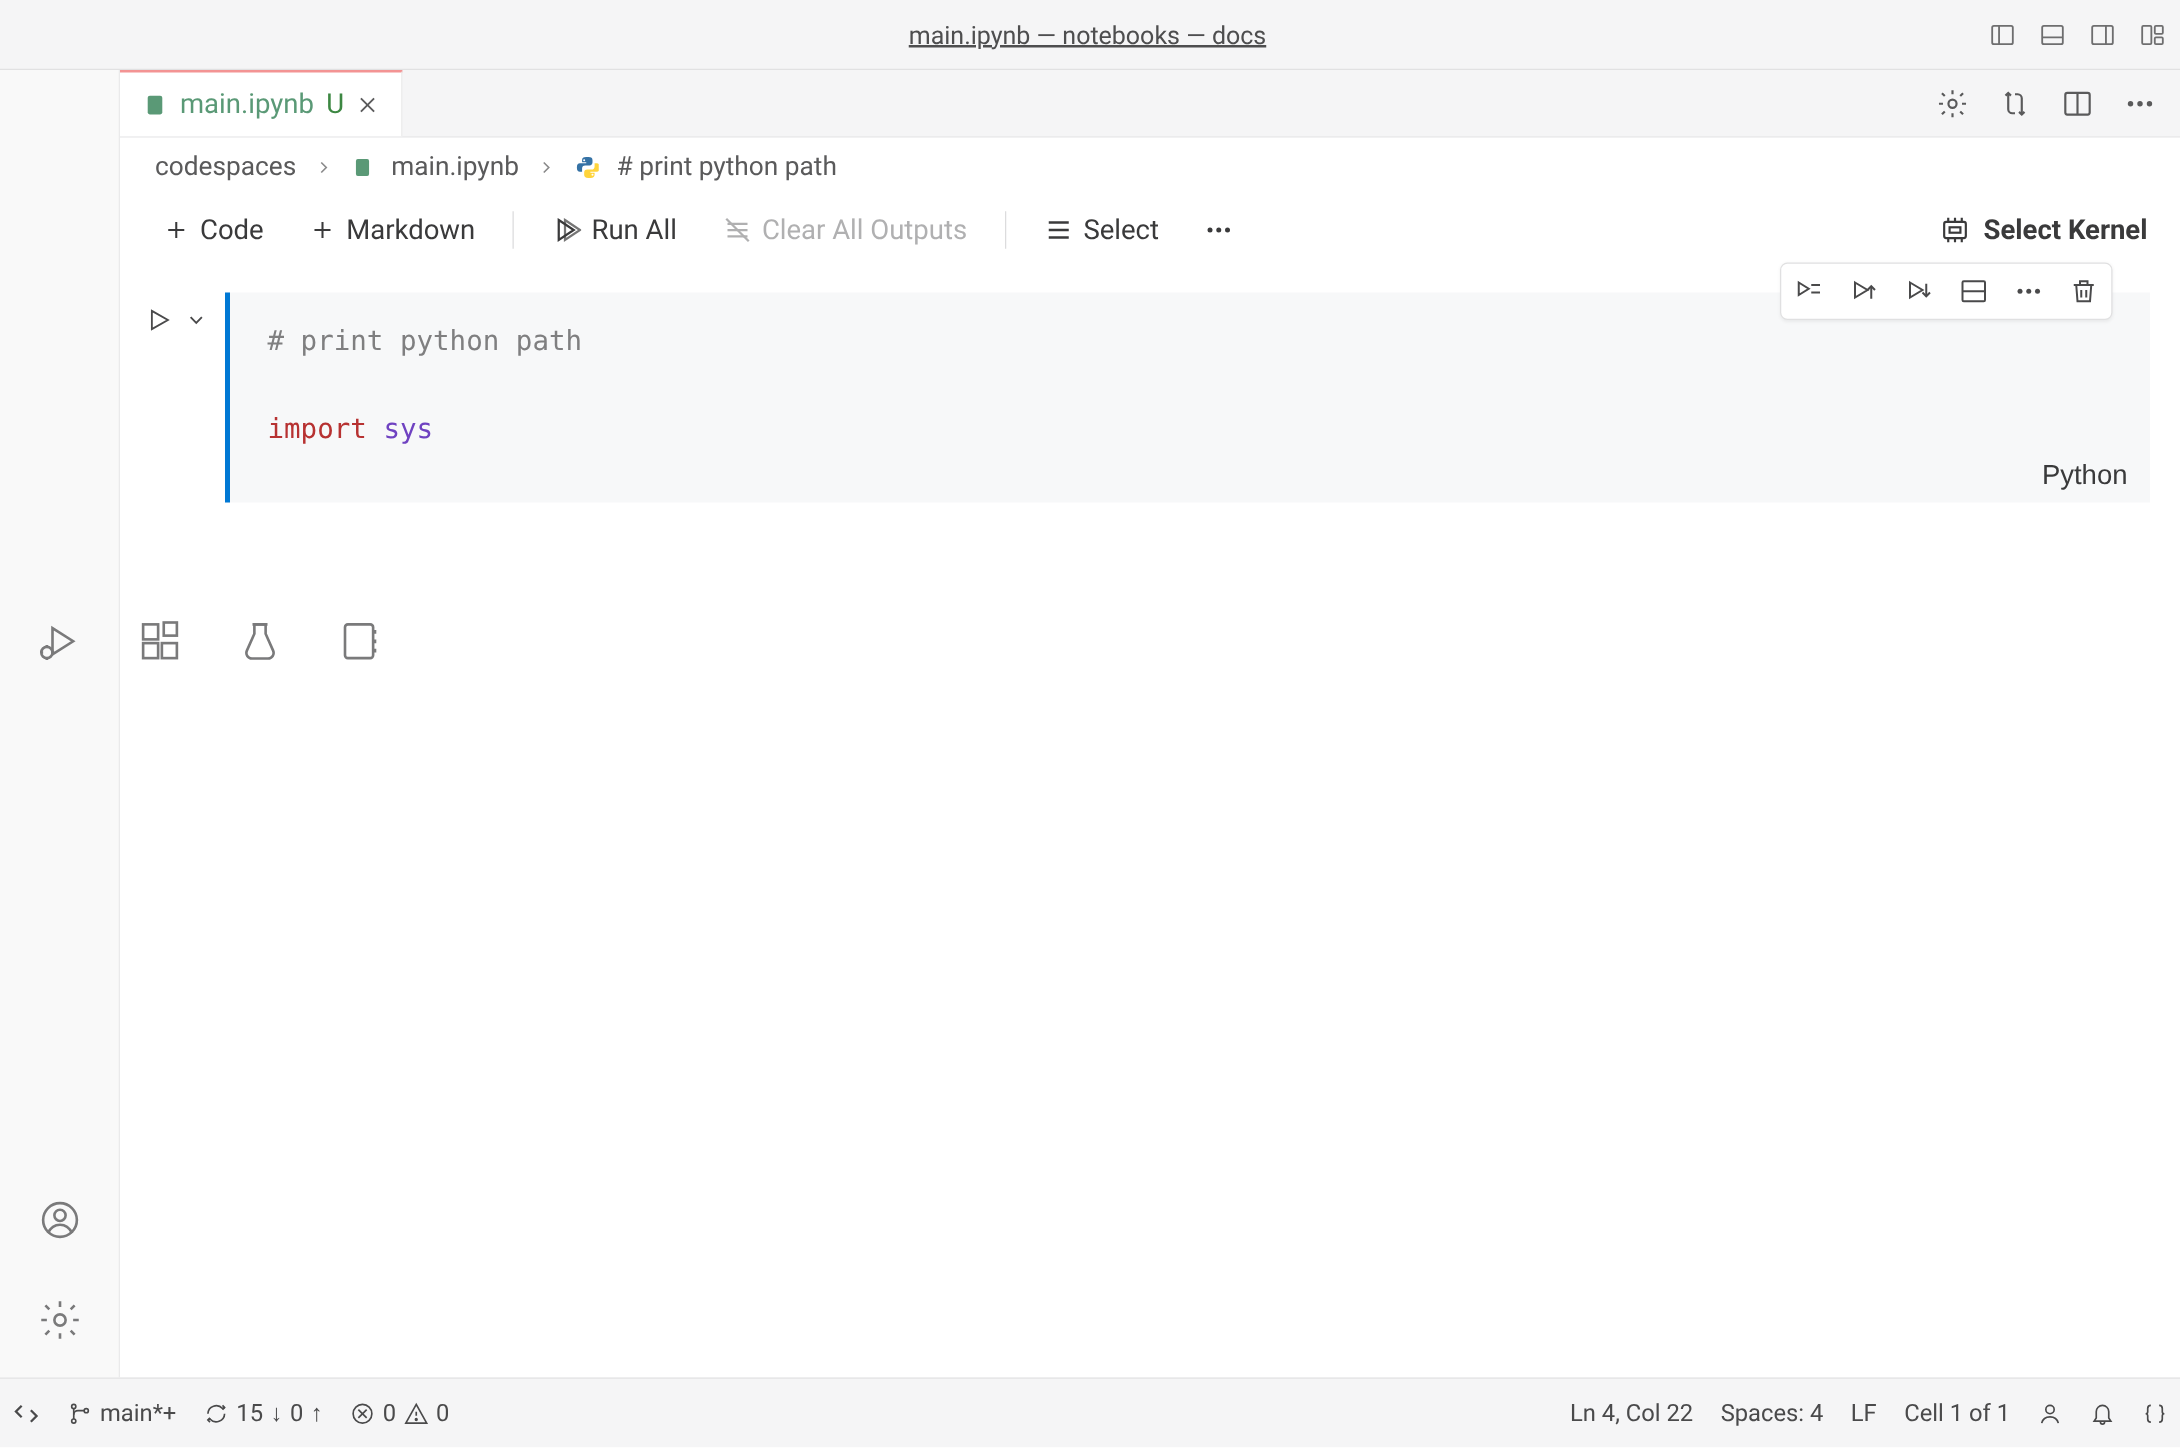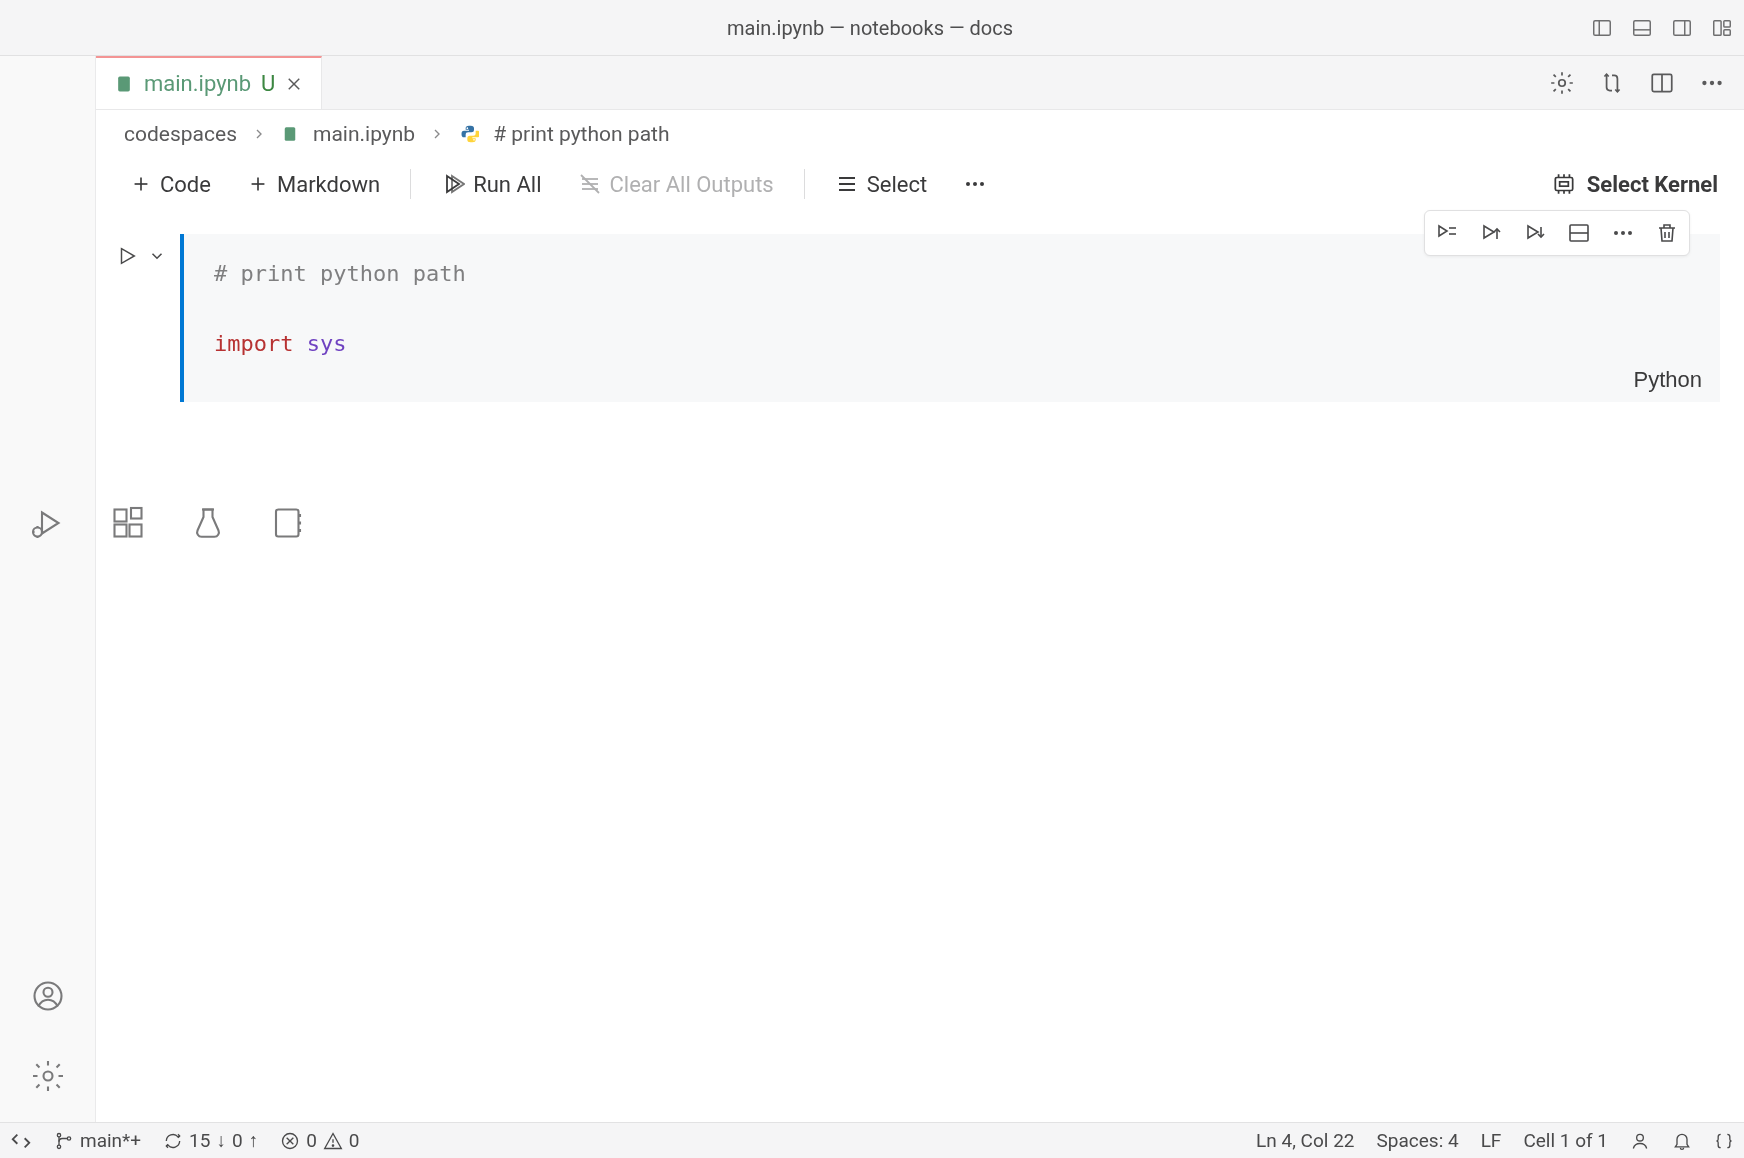--- a/index.html
+++ b/index.html
@@ -19,20 +19,21 @@
   display: flex;
   align-items: center;
   justify-content: space-between;
   padding: 0 10px;
 }
 .title-bar-center {
   flex: 1;
   text-align: center;
   color: #4e4e4f;
   font-size: 20px;
+  text-decoration: underline;
 }
 .title-bar-right {
   display: flex;
   gap: 16px;
 }
 .title-bar-right .icon-btn {
   width: 24px;
   height: 24px;
   display: flex;
   align-items: center;
@@ -248,21 +249,21 @@
 .cell-toolbar .icon-btn {
   width: 32px;
   height: 32px;
   display: flex;
   align-items: center;
   justify-content: center;
   color: #4a4a4b;
   cursor: pointer;
 }
 .status-bar {
-  height: 36px;
+  height: 56px;
   background: #f5f5f6;
   border-top: 1px solid #e2e2e3;
   display: flex;
   align-items: center;
   color: #4a4a4b;
   font-size: 19px;
   padding: 0 10px;
   gap: 22px;
 }
 .status-item {

